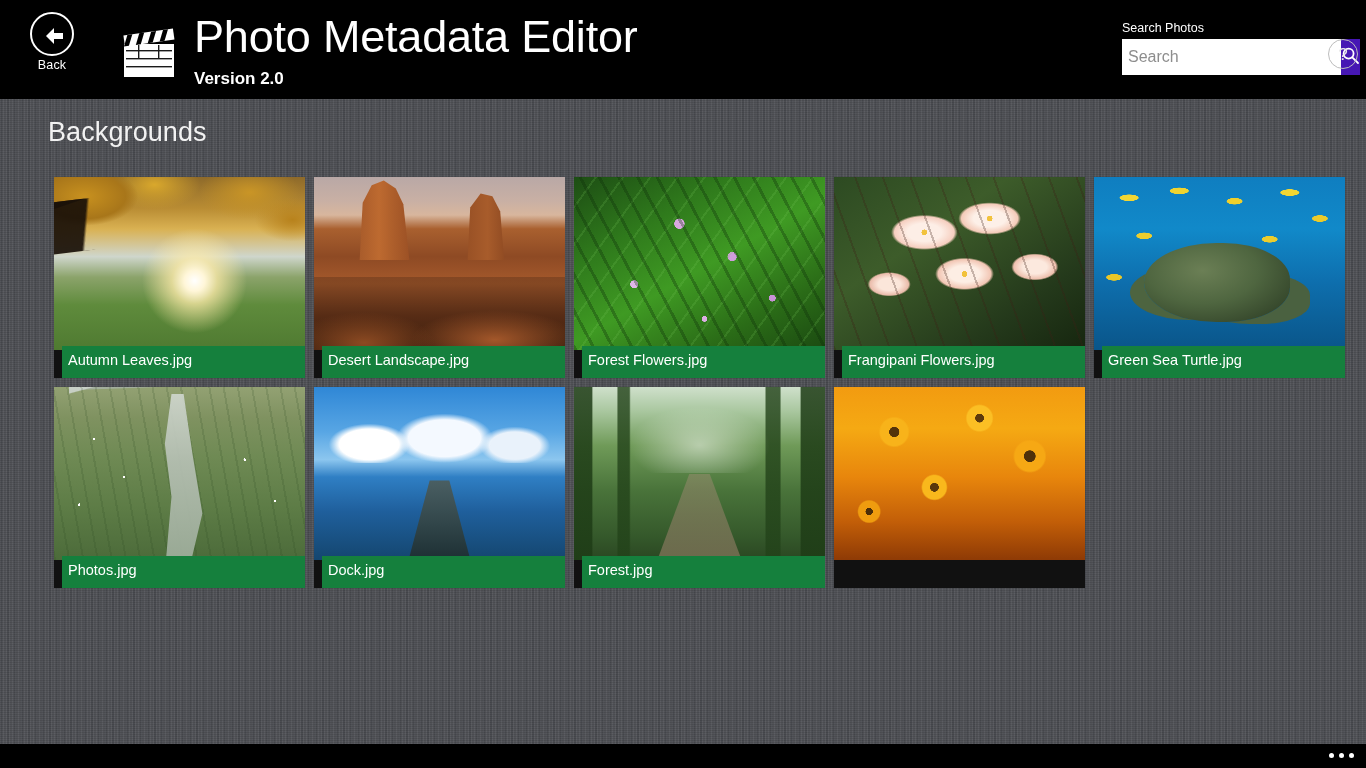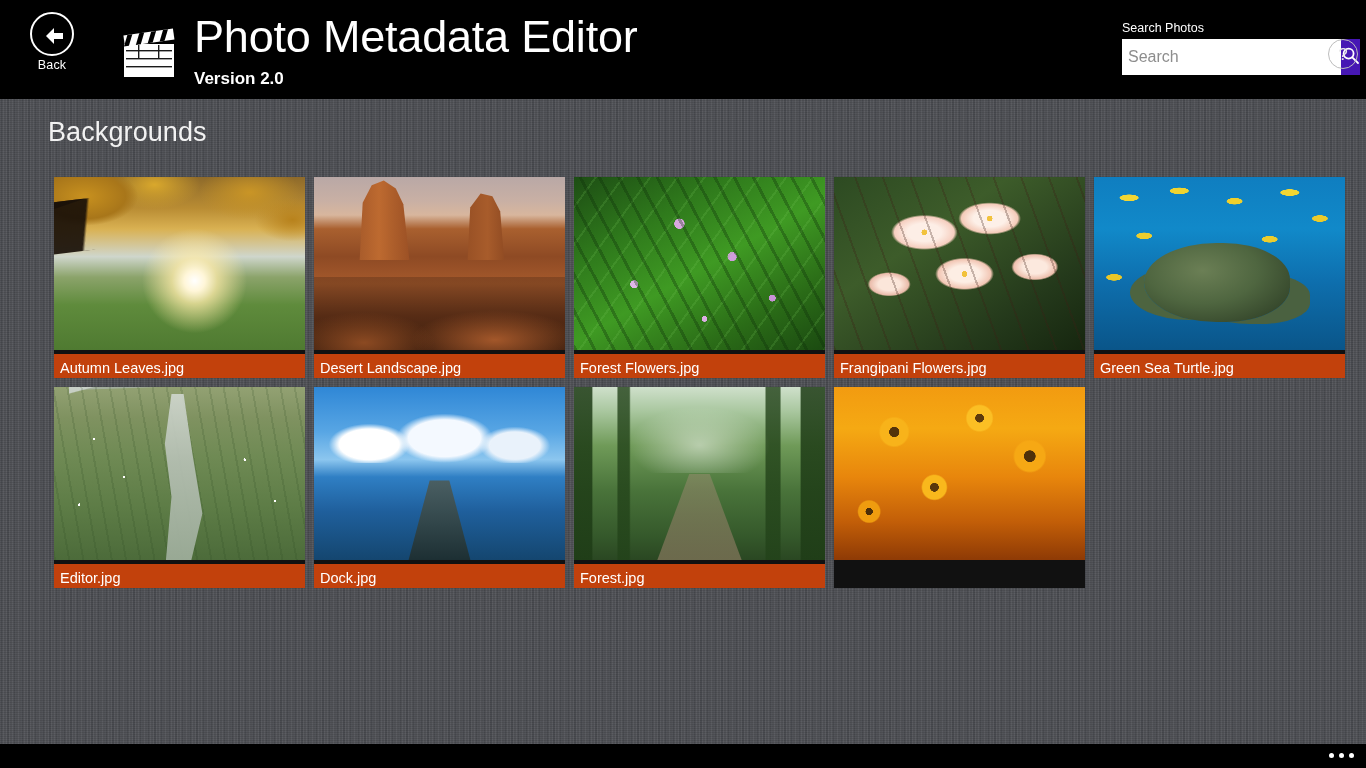--- a/index.html
+++ b/index.html
@@ -175,24 +175,24 @@
     background: #111;
   }
   .tile-thumb {
     width: 251px;
     height: 173px;
     position: relative;
     overflow: hidden;
   }
   .tile-caption {
     position: absolute;
-    left: 0; bottom: 0;
+    left: 8px; bottom: 0;
     width: 251px;
-    height: 24px;
-    background: #c2410c;
+    height: 32px;
+    background: #15803d;
     color: #ffffff;
     font-size: 14.5px;
     line-height: 28px;
     padding-left: 6px;
     white-space: nowrap;
     overflow: hidden;
   }
 
   
   .appbar {
@@ -535,21 +535,21 @@
           <div class="tile-thumb">
             <div class="ph ph-turtle"></div>
           </div>
           <div class="tile-caption">Green Sea Turtle.jpg</div>
         </div>
         <div class="tile">
           <div class="tile-thumb">
             <div class="ph ph-creek"></div>
             <div class="ph-creek-water"></div>
           </div>
-          <div class="tile-caption">Editor.jpg</div>
+          <div class="tile-caption">Photos.jpg</div>
         </div>
         <div class="tile">
           <div class="tile-thumb">
             <div class="ph ph-dock"></div>
           </div>
           <div class="tile-caption">Dock.jpg</div>
         </div>
         <div class="tile">
           <div class="tile-thumb">
             <div class="ph ph-forest"></div>

